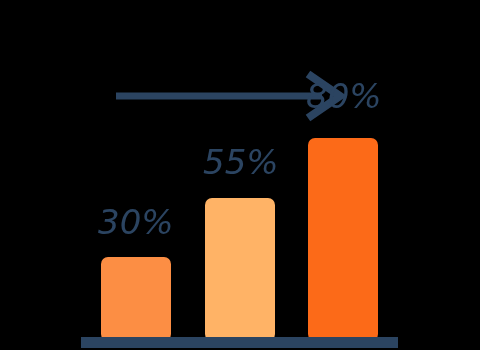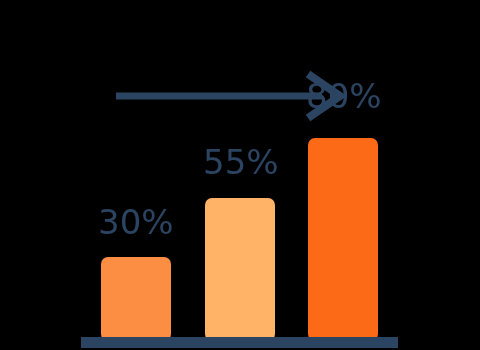--- a/index.html
+++ b/index.html
@@ -10,20 +10,21 @@
   }
   body {
     font-family: "DejaVu Sans", sans-serif;
   }
   #stage {
     position: relative;
     width: 480px;
     height: 350px;
     background: #000000;
     overflow: hidden;
+    font-style: italic;
   }
 
   
   .baseline {
     position: absolute;
     left: 81px;
     top: 337px;
     width: 317px;
     height: 11px;
     background: #2B4461;

